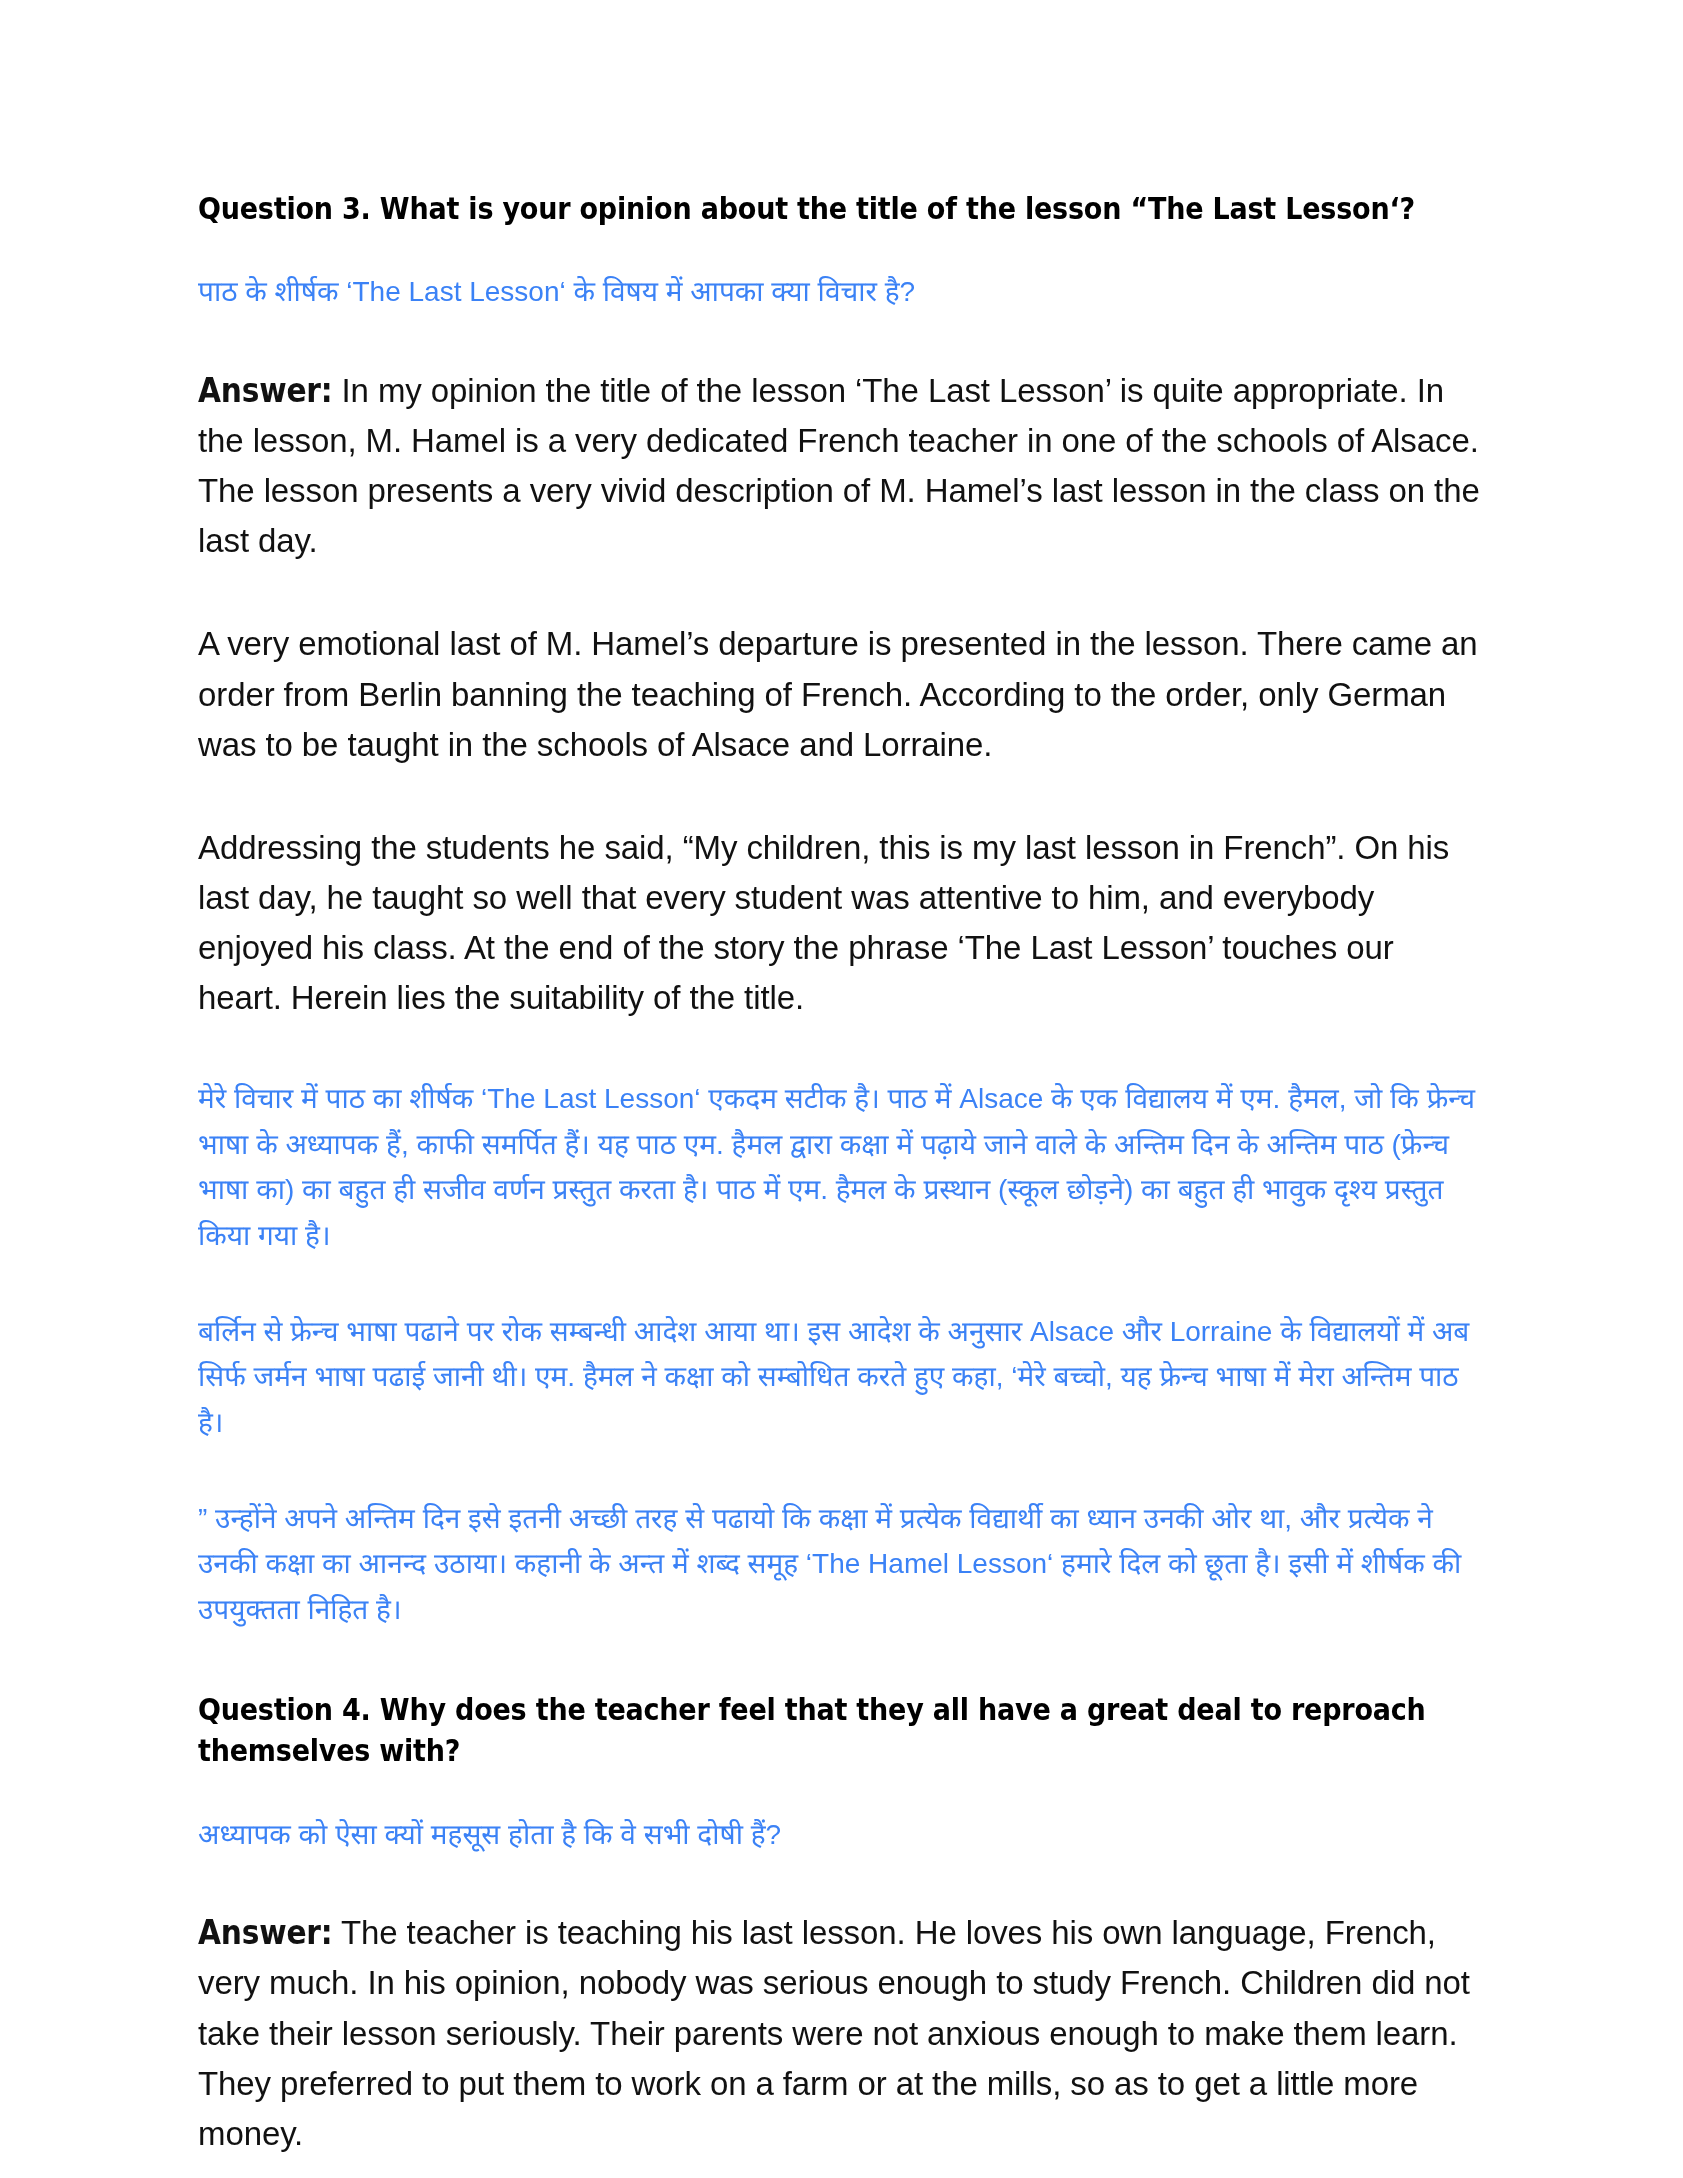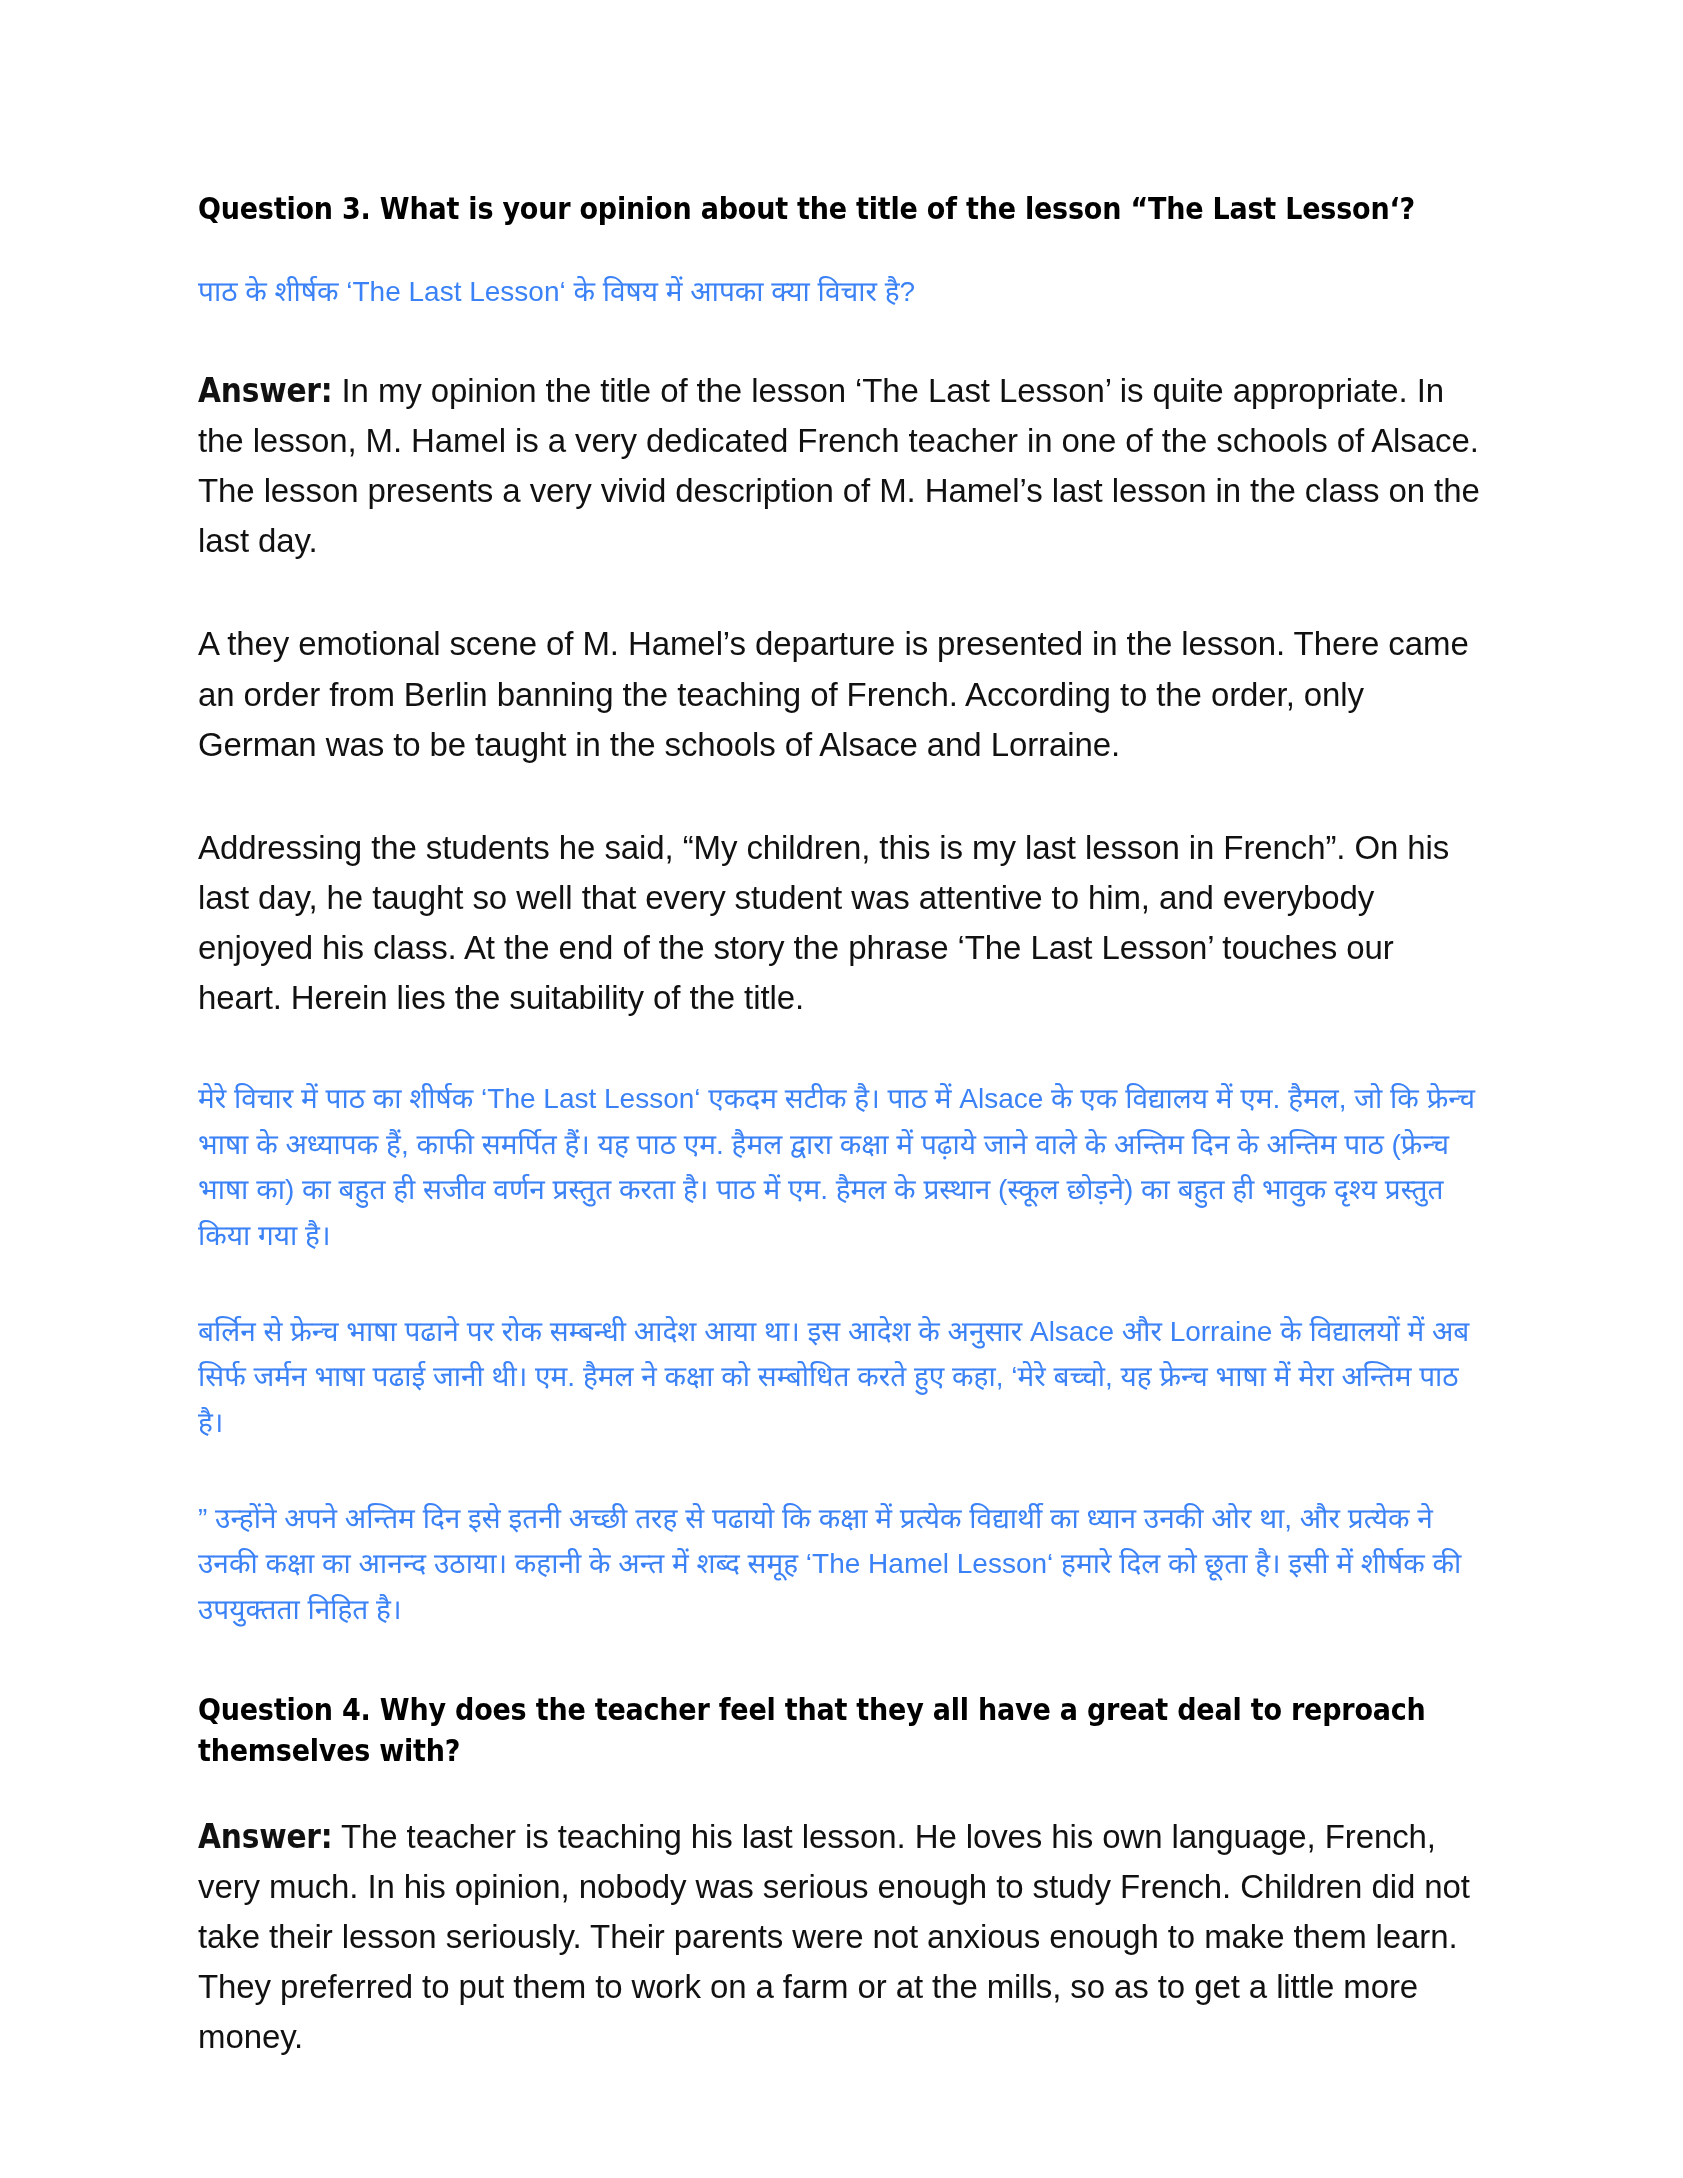--- a/index.html
+++ b/index.html
@@ -70,30 +70,31 @@
 
 <div class="page">
   <div class="doc-body">
 
     <h2 class="q-heading">Question 3. What is your opinion about the title of the lesson “The Last Lesson‘?</h2>
 
     <p class="hi gap-lg">पाठ के शीर्षक ‘The Last Lesson‘ के विषय में आपका क्या विचार है?</p>
 
     <p class="en gap-lg"><span class="lead">Answer:</span><span> In my opinion the title of the lesson ‘The Last Lesson’ is quite appropriate. In the lesson, M. Hamel is a very dedicated French teacher in one of the schools of Alsace. The lesson presents a very vivid description of M. Hamel’s last lesson in the class on the last day.</span></p>
 
-    <p class="en gap-lg">A they emotional scene of M. Hamel’s departure is presented in the lesson. There came an order from Berlin banning the teaching of French. According to the order, only German was to be taught in the schools of Alsace and Lorraine.</p>
+    <p class="en gap-lg">A very emotional last of M. Hamel’s departure is presented in the lesson. There came an order from Berlin banning the teaching of French. According to the order, only German was to be taught in the schools of Alsace and Lorraine.</p>
 
     <p class="en gap-lg">Addressing the students he said, “My children, this is my last lesson in French”. On his last day, he taught so well that every student was attentive to him, and everybody enjoyed his class. At the end of the story the phrase ‘The Last Lesson’ touches our heart. Herein lies the suitability of the title.</p>
 
     <p class="hi gap-lg">मेरे विचार में पाठ का शीर्षक ‘The Last Lesson‘ एकदम सटीक है। पाठ में Alsace के एक विद्यालय में एम. हैमल, जो कि फ्रेन्च भाषा के अध्यापक हैं, काफी समर्पित हैं। यह पाठ एम. हैमल द्वारा कक्षा में पढ़ाये जाने वाले के अन्तिम दिन के अन्तिम पाठ (फ्रेन्च भाषा का) का बहुत ही सजीव वर्णन प्रस्तुत करता है। पाठ में एम. हैमल के प्रस्थान (स्कूल छोड़ने) का बहुत ही भावुक दृश्य प्रस्तुत किया गया है।</p>
 
     <p class="hi gap-lg">बर्लिन से फ्रेन्च भाषा पढाने पर रोक सम्बन्धी आदेश आया था। इस आदेश के अनुसार Alsace और Lorraine के विद्यालयों में अब सिर्फ जर्मन भाषा पढाई जानी थी। एम. हैमल ने कक्षा को सम्बोधित करते हुए कहा, ‘मेरे बच्चो, यह फ्रेन्च भाषा में मेरा अन्तिम पाठ है।</p>
 
     <p class="hi gap-xl">” उन्होंने अपने अन्तिम दिन इसे इतनी अच्छी तरह से पढायो कि कक्षा में प्रत्येक विद्यार्थी का ध्यान उनकी ओर था, और प्रत्येक ने उनकी कक्षा का आनन्द उठाया। कहानी के अन्त में शब्द समूह ‘The Hamel Lesson‘ हमारे दिल को छूता है। इसी में शीर्षक की उपयुक्तता निहित है।</p>
 
     <h2 class="q-heading tight">Question 4. Why does the teacher feel that they all have a great deal to reproach themselves with?</h2>
 
+    <p class="hi gap-lg">अध्यापक को ऐसा क्यों महसूस होता है कि वे सभी दोषी हैं?</p>
 
     <p class="en"><span class="lead">Answer:</span><span> The teacher is teaching his last lesson. He loves his own language, French, very much. In his opinion, nobody was serious enough to study French. Children did not take their lesson seriously. Their parents were not anxious enough to make them learn. They preferred to put them to work on a farm or at the mills, so as to get a little more money.</span></p>
 
   </div>
 </div>
 
 
 </body></html>

